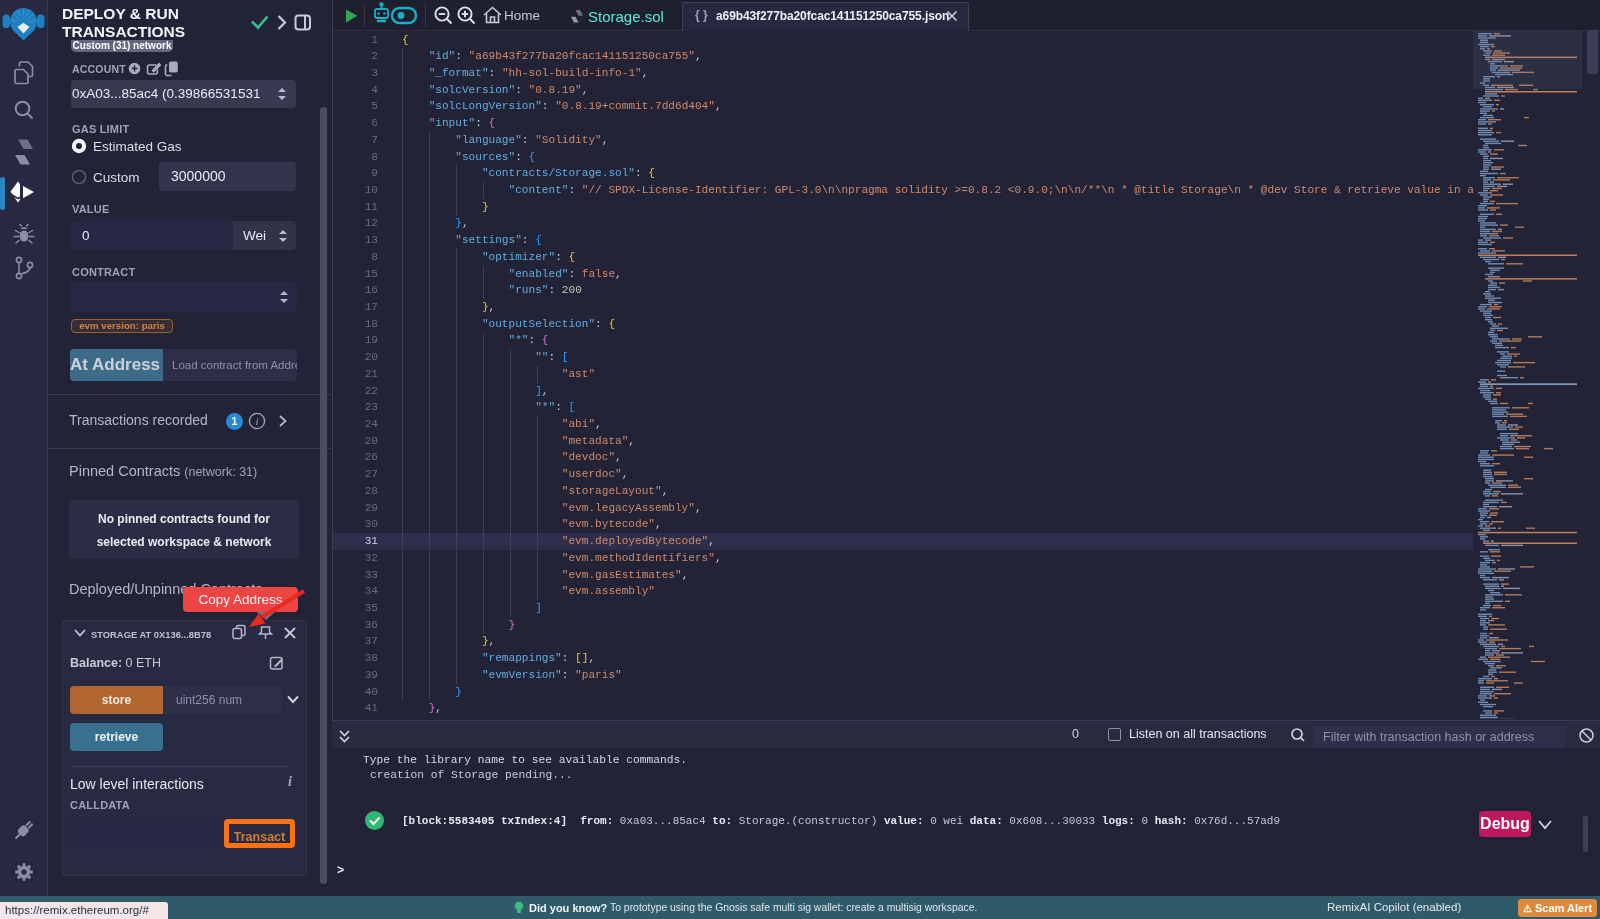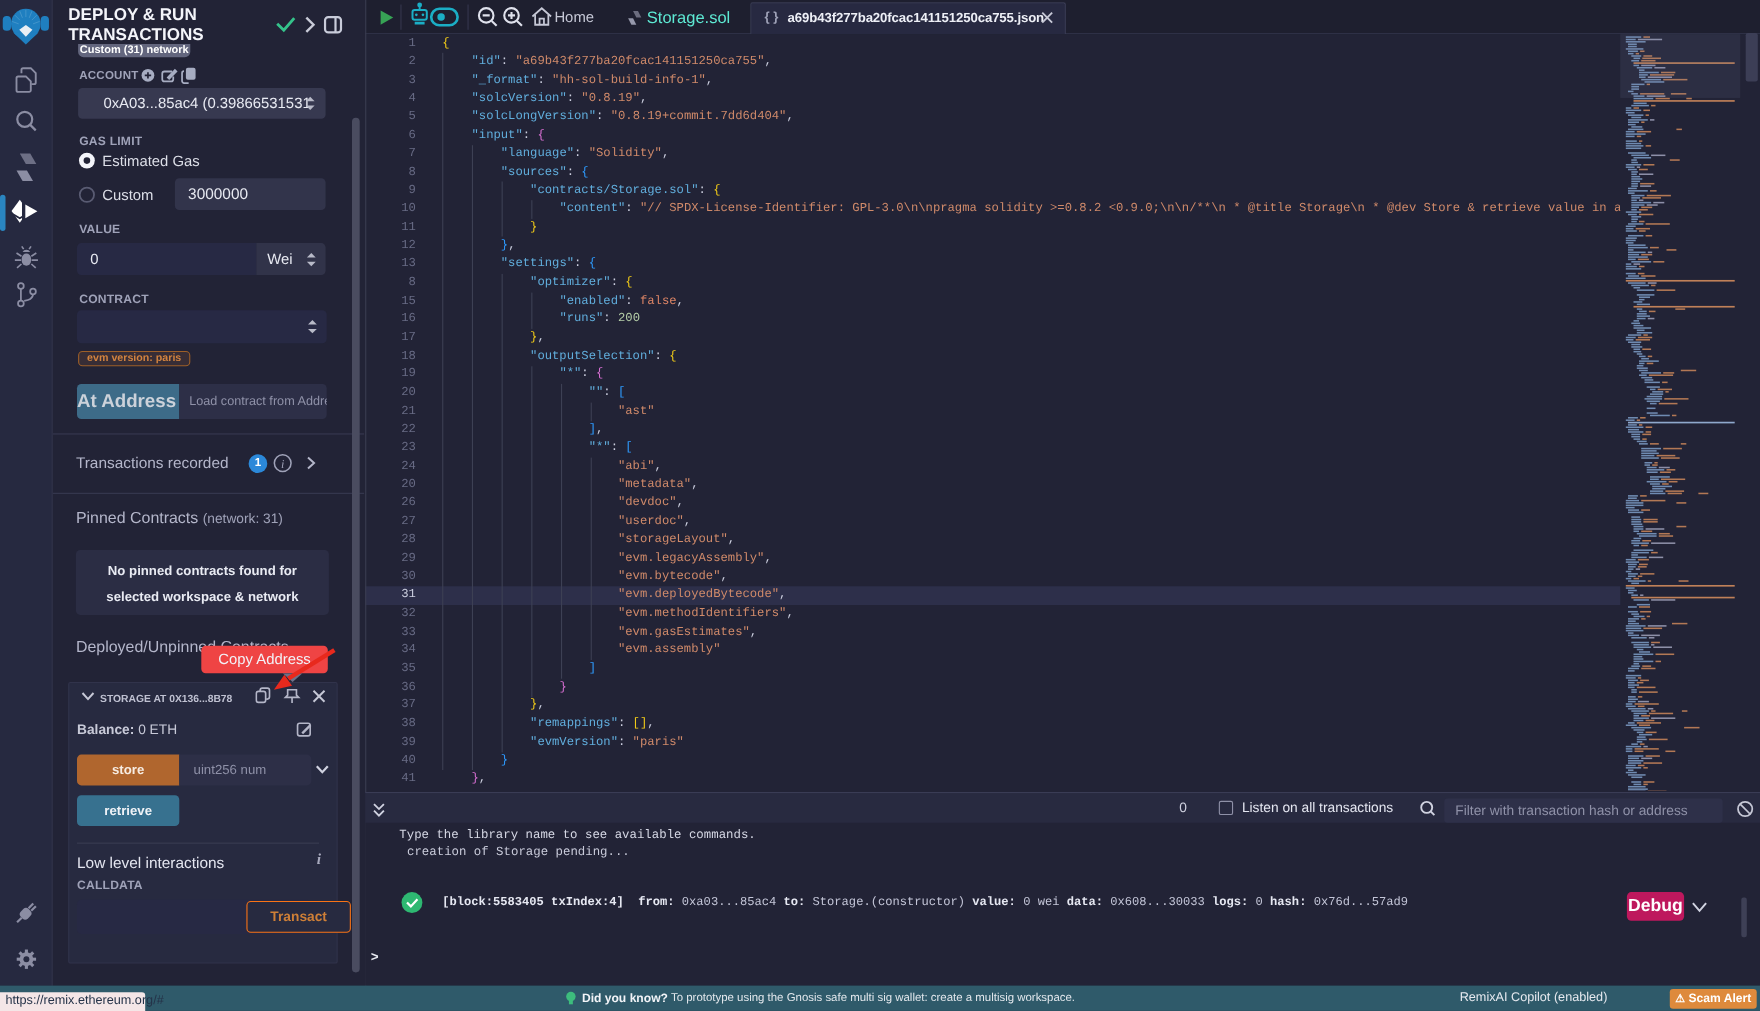--- a/index.html
+++ b/index.html
@@ -110,21 +110,21 @@
 <div class="abs" style="left:71px;top:40px;width:102px;height:12px;background:#63667e;border-radius:0 0 5px 5px;text-align:center;font-size:10px;font-weight:700;color:#fff;line-height:11px;overflow:visible">Custom (31) network</div>
 <div class="abs lbl" style="left:72px;top:63px;font-size:10.5px">ACCOUNT</div>
 <svg class="abs" style="left:128px;top:60px" width="60" height="18">
  <circle cx="6.5" cy="8.5" r="5.8" fill="#a7adc2"></circle>
  <path d="M6.5 5.6 V11.4 M3.6 8.5 H9.4" stroke="#222336" stroke-width="1.5"></path>
  <path d="M28.5 5 H21.5 a2 2 0 0 0 -2 2 v5 a2 2 0 0 0 2 2 h6 a2 2 0 0 0 2 -2 V9.5" stroke="#a7adc2" stroke-width="1.6" fill="none"></path>
  <path d="M23.5 10.5 L31 2.5 L33.4 4.9 L25.8 12.8 Z" fill="#a7adc2"></path>
  <path d="M43.5 15.5 h-4.2 a1.8 1.8 0 0 1 -1.8 -1.8 V6.5 a1.8 1.8 0 0 1 1.8 -1.8" stroke="#a7adc2" stroke-width="1.6" fill="none"></path>
  <rect x="41" y="1.5" width="8.8" height="11" rx="1.8" fill="#a7adc2"></rect>
 </svg>
-<div class="abs" style="left:71px;top:80px;width:225px;height:28px;background:#373950;border-radius:4px;color:#e8eaf2;font-size:13.5px;line-height:28px;padding-left:23px;white-space:nowrap;overflow:hidden">0xA03...85ac4 (0.39866531531</div>
+<div class="abs" style="left:71px;top:80px;width:225px;height:28px;background:#373950;border-radius:4px;color:#e8eaf2;font-size:13.5px;line-height:28px;padding-left:1px;white-space:nowrap;overflow:hidden">0xA03...85ac4 (0.39866531531</div>
 <svg class="abs" style="left:276px;top:87px" width="12" height="14">
  <path d="M2 5 L6 1 L10 5 Z" fill="#b8bac8"></path>
     <path d="M2 9 L6 13 L10 9 Z" fill="#b8bac8"></path>
 </svg>
 <div class="abs lbl" style="left:72px;top:123px">GAS LIMIT</div>
 <svg class="abs" style="left:70px;top:138px" width="20" height="50">
  <circle cx="9" cy="8" r="7.2" fill="#f4f5fa"></circle>
     <circle cx="9" cy="8" r="3" fill="#222336"></circle>
  <circle cx="9" cy="39" r="6.5" fill="none" stroke="#595b72" stroke-width="1.6"></circle>
 </svg>
@@ -186,21 +186,21 @@
 <div class="abs" style="left:163px;top:686px;width:120px;height:28px;background:#2d2f47;border-radius:0 4px 4px 0;font-size:12px;color:#8f91a8;line-height:28px;padding-left:13px">uint256 num</div>
 <svg class="abs" style="left:286px;top:694px" width="14" height="12">
  <path d="M2 2.5 L7 8 L12 2.5" stroke="#d0d2e0" stroke-width="2" fill="none"></path>
 </svg>
 <div class="abs" style="left:70px;top:723px;width:93px;height:28px;background:#37718f;border-radius:4px;text-align:center;font-size:12px;font-weight:700;color:#f0f3f7;line-height:28px">retrieve</div>
 <div class="abs" style="left:70px;top:766px;width:220px;height:1px;background:#3a3c52"></div>
 <div class="abs" style="left:70px;top:776px;font-size:14px;color:#e4e6f0">Low level interactions</div>
 <div class="abs" style="left:288px;top:774px;font-size:14px;color:#a8aabe;font-family:'Liberation Serif',serif;font-style:italic;font-weight:700">i</div>
 <div class="abs lbl" style="left:70px;top:799px">CALLDATA</div>
 <div class="abs" style="left:70px;top:818px;width:213px;height:31px;background:#272944;border-radius:4px"></div>
-<div class="abs" style="left:224px;top:819px;width:95px;height:29px;background:#272a40;border:1px solid #f97316;border-radius:4px;text-align:center;font-size:12.5px;font-weight:700;color:#ce7f37;line-height:27px">Transact</div>
+<div class="abs" style="left:224px;top:819px;width:71px;height:29px;background:#272a40;border:5px solid #f97316;border-radius:4px;text-align:center;font-size:12.5px;font-weight:700;color:#ce7f37;line-height:27px">Transact</div>
 <div class="abs" style="left:320px;top:107px;width:7px;height:777px;background:#4a4c60;border-radius:4px"></div>
 <div class="abs" style="left:183px;top:587px;width:115px;height:25px;background:#ef4444;border-radius:4px;text-align:center;font-size:13.5px;color:#f2f3f8;line-height:25px">Copy Address</div>
 <svg class="abs" style="left:255px;top:612px" width="22" height="9">
  <path d="M2 0 L20 0 L11 8 Z" fill="#6e7189"></path>
 </svg>
 <svg class="abs" style="left:240px;top:585px;z-index:50" width="70" height="48">
  <path d="M64 6 L22 32" stroke="#e8291d" stroke-width="4" fill="none"></path>
  <polygon points="9,42 18.5,28.5 25.5,38.5" fill="#e8291d"></polygon>
 </svg>
 
@@ -838,12 +838,12 @@
 
 <div class="abs" style="left:0;top:896px;width:1600px;height:23px;background:#2f5a6a"></div>
 <svg class="abs" style="left:512px;top:900px" width="14" height="16">
  <circle cx="7" cy="6" r="4.3" fill="#3dbd7d"></circle>
     <rect x="5.2" y="10" width="3.6" height="3" fill="#3dbd7d"></rect>
 </svg>
 <div class="abs" style="left:529px;top:901.5px;font-size:11px;font-weight:700;color:#f2f4f8">Did you know?</div>
 <div class="abs" style="left:610px;top:901.5px;font-size:10.4px;color:#e2e7ec">To prototype using the Gnosis safe multi sig wallet: create a multisig workspace.</div>
 <div class="abs" style="left:1327px;top:900.5px;font-size:11.5px;color:#e6e9ef">RemixAI Copilot (enabled)</div>
 <div class="abs" style="left:1518px;top:899px;width:79px;height:18px;background:#de8a3c;border-radius:3px;color:#fff;font-size:11px;font-weight:700;line-height:18px;text-align:center"><span style="font-size:10px">⚠</span> Scam Alert</div>
-<div class="abs" style="left:0;top:902px;width:132px;height:17px;background:#f4e6e7;border-radius:0 3px 0 0;font-size:11.5px;color:#243248;line-height:17px;padding-left:5px">https://remix.ethereum.org/#</div>
+<div class="abs" style="left:0;top:902px;width:168px;height:17px;background:#f4e6e7;border-radius:0 3px 0 0;font-size:11.5px;color:#243248;line-height:17px;padding-left:5px">https://remix.ethereum.org/#</div>
 </body></html>

